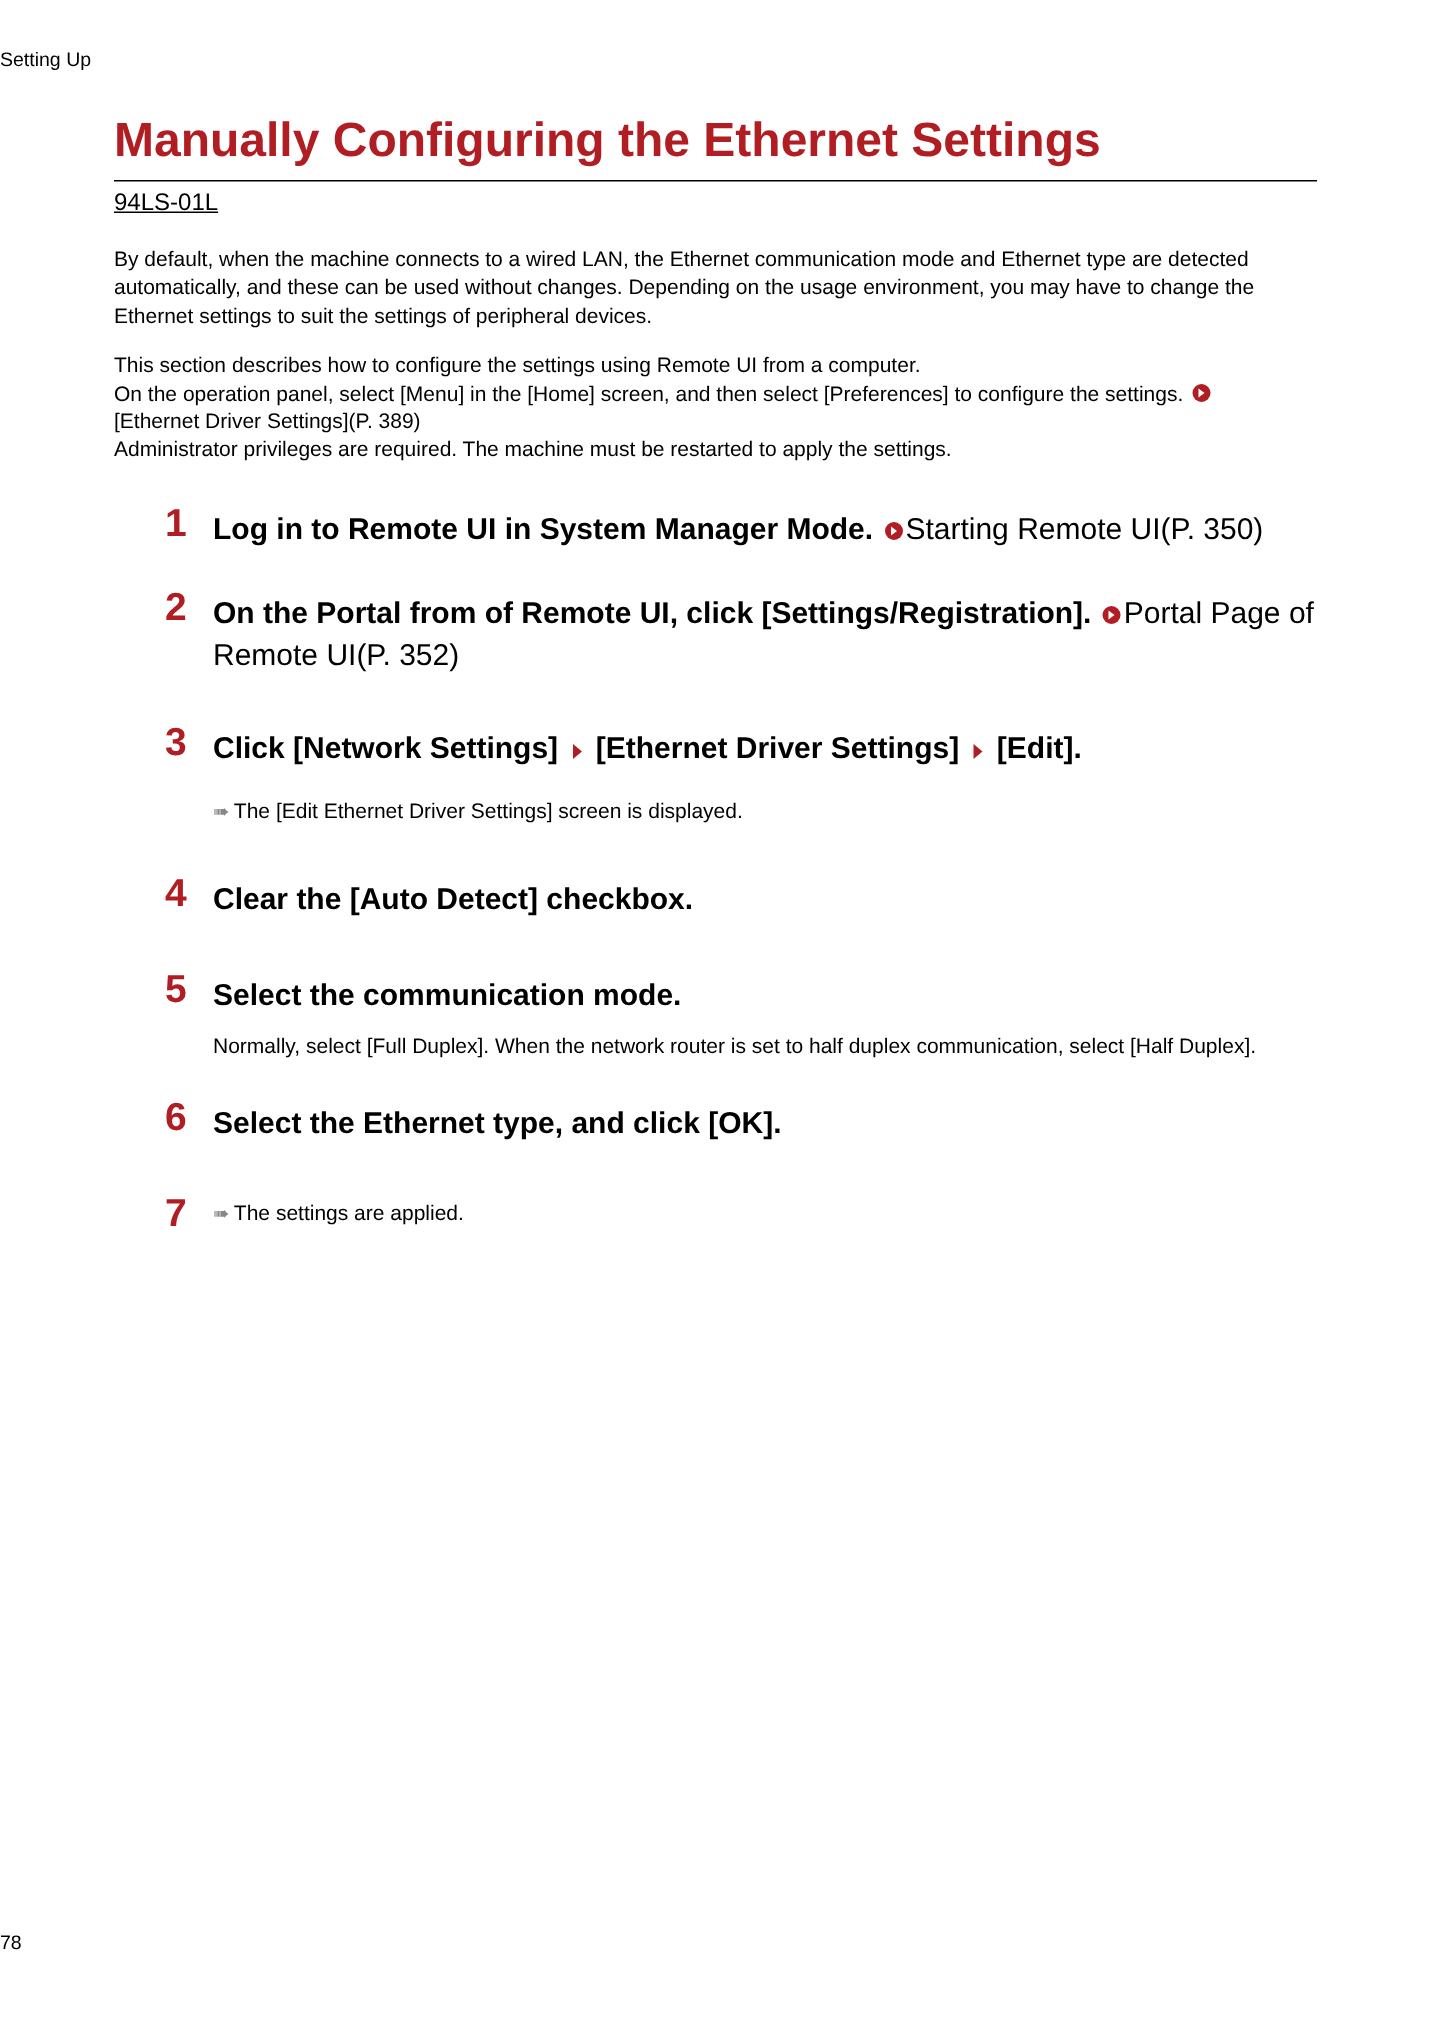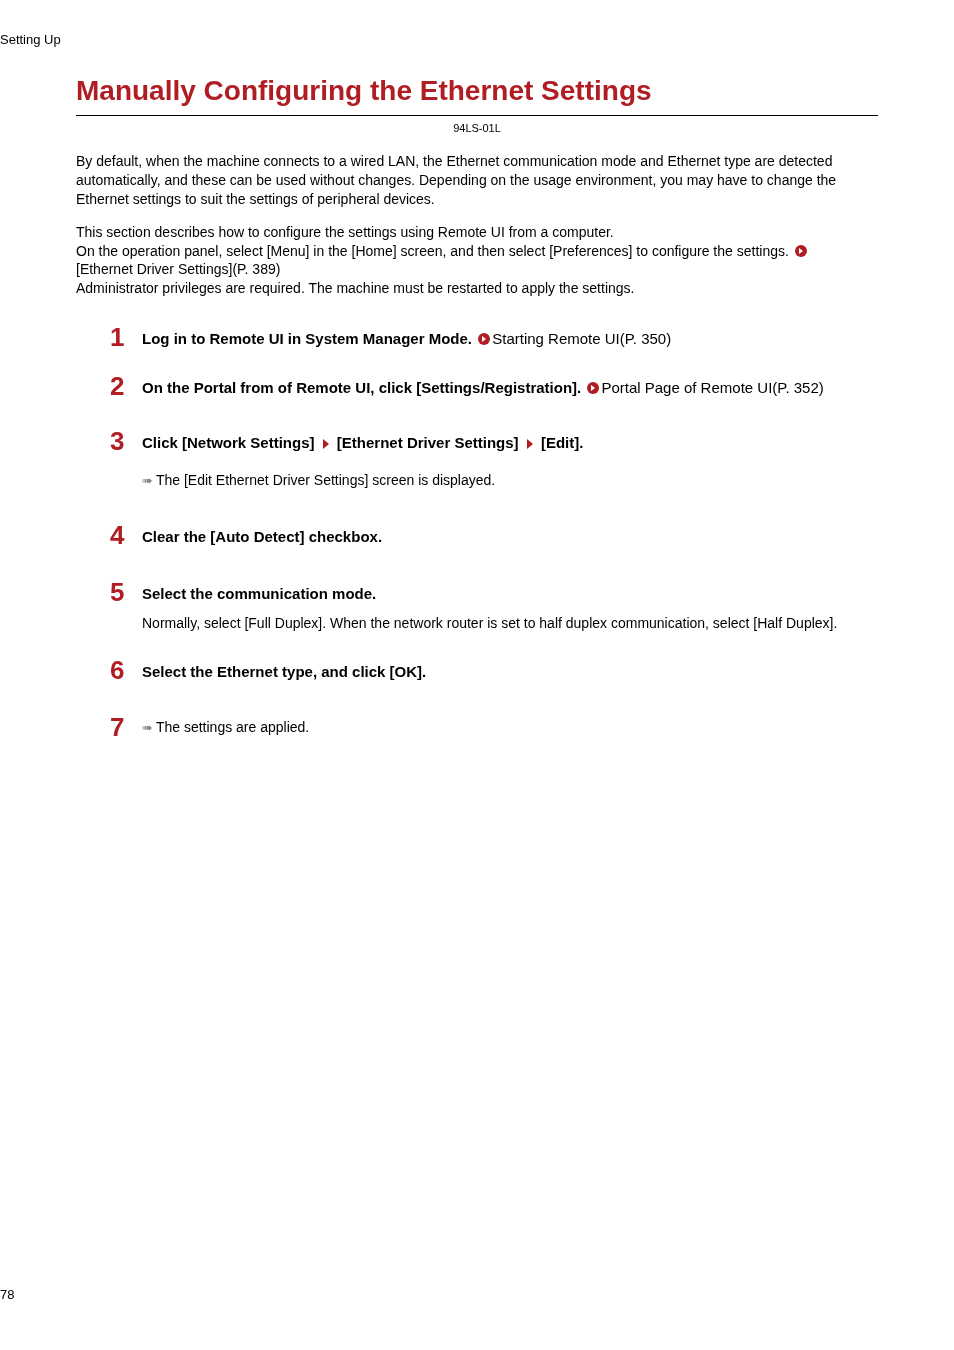--- a/index.html
+++ b/index.html
@@ -16,30 +16,31 @@
       text-align: left;
       font-size: 13px;
       padding-top: 32px;
       padding-bottom: 28px;
     }
     .content {
       padding: 0 76px;
     }
     h1.title {
       color: #b01e23;
-      font-size: 28px;
+      font-size: 32px;
       font-weight: bold;
       border-bottom: 1px solid #000;
       padding-bottom: 8px;
       margin-bottom: 6px;
     }
     .doc-code {
-      text-align: center;
-      font-size: 11px;
+      text-align: left;
+      font-size: 16px;
       margin-bottom: 18px;
+      text-decoration: underline;
     }
     .intro p {
       font-size: 14px;
       line-height: 1.35;
       margin-bottom: 14px;
     }
     .intro .block2 {
       margin-bottom: 30px;
     }
     .link-inline {
@@ -75,21 +76,21 @@
     .step-num {
       position: absolute;
       left: 0;
       top: -6px;
       color: #b01e23;
       font-size: 26px;
       font-weight: bold;
       font-family: Arial, sans-serif;
     }
     .step-title {
-      font-size: 15px;
+      font-size: 20px;
       font-weight: bold;
       line-height: 1.4;
     }
     .step-sub {
       margin-top: 18px;
       font-size: 14px;
       line-height: 1.35;
     }
     .tri-sep {
       display: inline-block;

